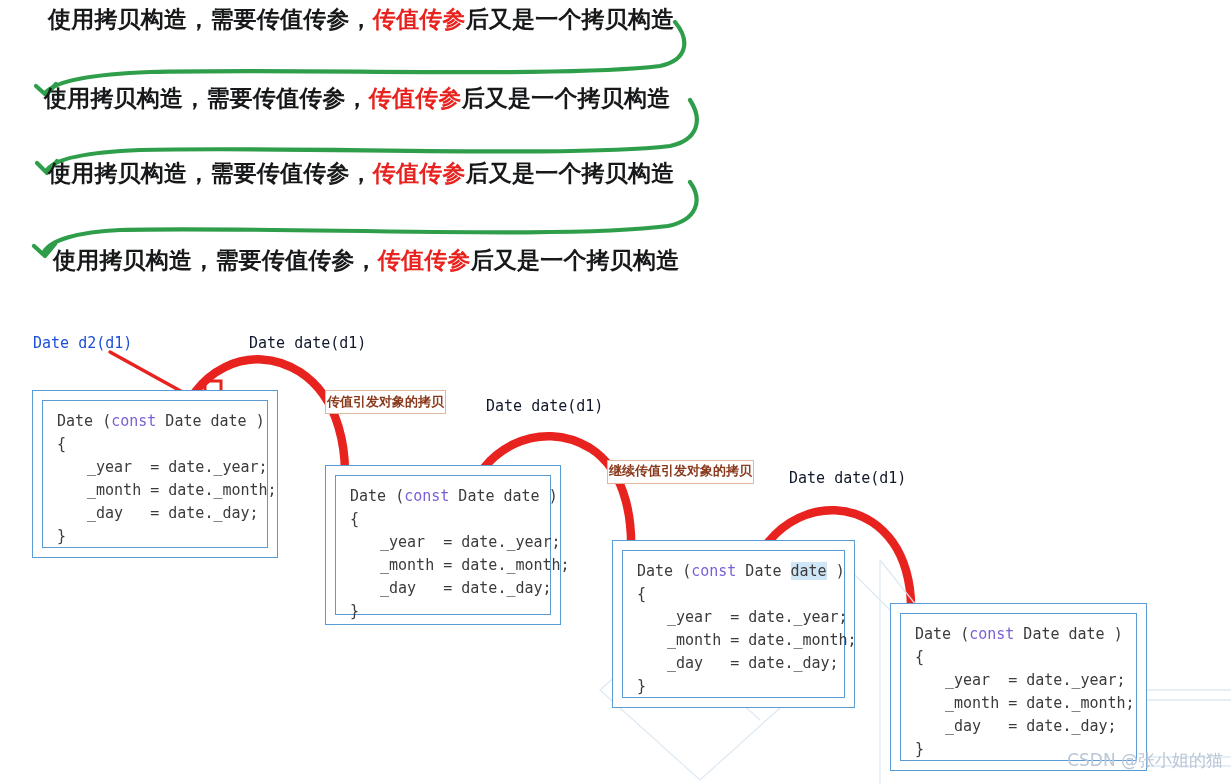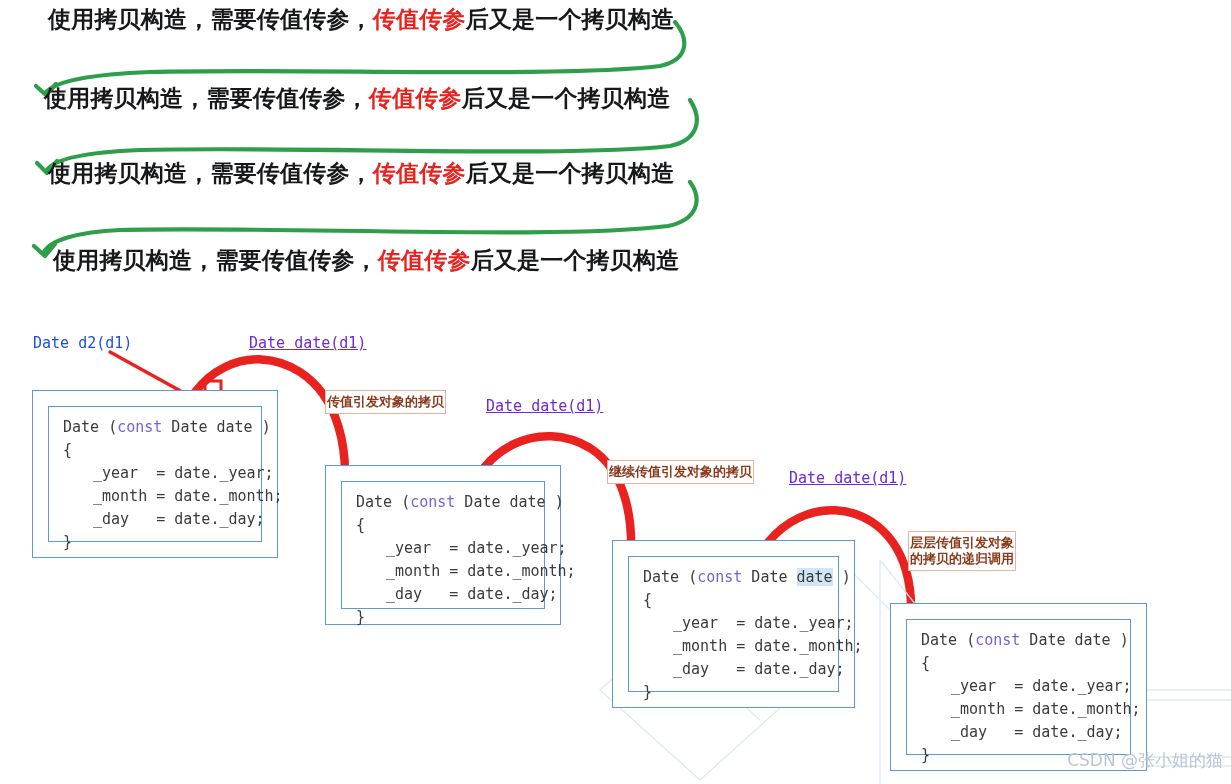--- a/index.html
+++ b/index.html
@@ -25,21 +25,21 @@
   .headline .hl{color:#e8231f;}
 
   
   svg.overlay{position:absolute;left:0;top:0;width:1231px;height:784px;pointer-events:none;}
 
   
   .codeblock{
     position:absolute;
     background:#ffffff;
     border:1px solid #5b9bd5;
-    padding:15px;
+    padding:9px;
     box-sizing:border-box;
   }
   .codeblock .inner{
     border:1px solid #5b9bd5;
     width:100%;height:100%;
     box-sizing:border-box;
     position:relative;
     background:transparent;
   }
   .code{
@@ -56,21 +56,21 @@
   .code .ind{padding-left:30px;display:inline-block;}
 
   
   .mono-label{
     position:absolute;
     font-family:"DejaVu Sans Mono","Liberation Mono",monospace;
     font-size:15px;
     white-space:nowrap;
   }
   .lbl-black{color:#1d4ed8;}
-  .lbl-pink{color:#6d28d9;text-decoration:underline;}
+  .lbl-pink{color:#0f172a;}
 
   .note{
     position:absolute;
     border:1px solid #e0b79a;
     background:#ffffff;
     color:#8a3a1c;
     font-family:"DejaVu Sans","Liberation Sans",sans-serif;
     font-weight:bold;
     font-size:13px;
     line-height:16px;
@@ -162,23 +162,21 @@
     <span>使用拷贝构造，需要传值传参，</span><span class="hl">传值传参</span><span>后又是一个拷贝构造</span>
   </div>
 
   <div class="mono-label lbl-black" style="left:33px;top:334px;">Date d2(d1)</div>
 
   <div class="mono-label lbl-pink" style="left:249px;top:334px;">Date date(d1)</div>
   <div class="mono-label lbl-pink" style="left:486px;top:397px;">Date date(d1)</div>
   <div class="mono-label lbl-pink" style="left:789px;top:469px;">Date date(d1)</div>
 
   <div class="note" style="left:325px;top:390px;">传值引发对象的拷贝</div>
-  <div class="note" style="left:607px;top:460px;">继续传值引发对象的拷贝</div>
-  <div class="note" style="left:908px;top:531px;text-align:left;">层层传值引发对象
-的拷贝的递归调用</div>
+  <div class="note" style="left:607px;top:460px;font-family:Liberation Mono, monospace;">继续传值引发对象的拷贝</div>
 
   <div class="codeblock" style="left:32px;top:390px;width:246px;height:168px;">
     <div class="inner">
       <div class="code"><span>Date (</span><span class="kw">const</span><span> Date </span><span>date</span><span> )</span>
 <span>{</span>
 <span class="ind">_year  = date._year;</span>
 <span class="ind">_month = date._month;</span>
 <span class="ind">_day   = date._day;</span>
 <span>}</span></div>
     </div>

